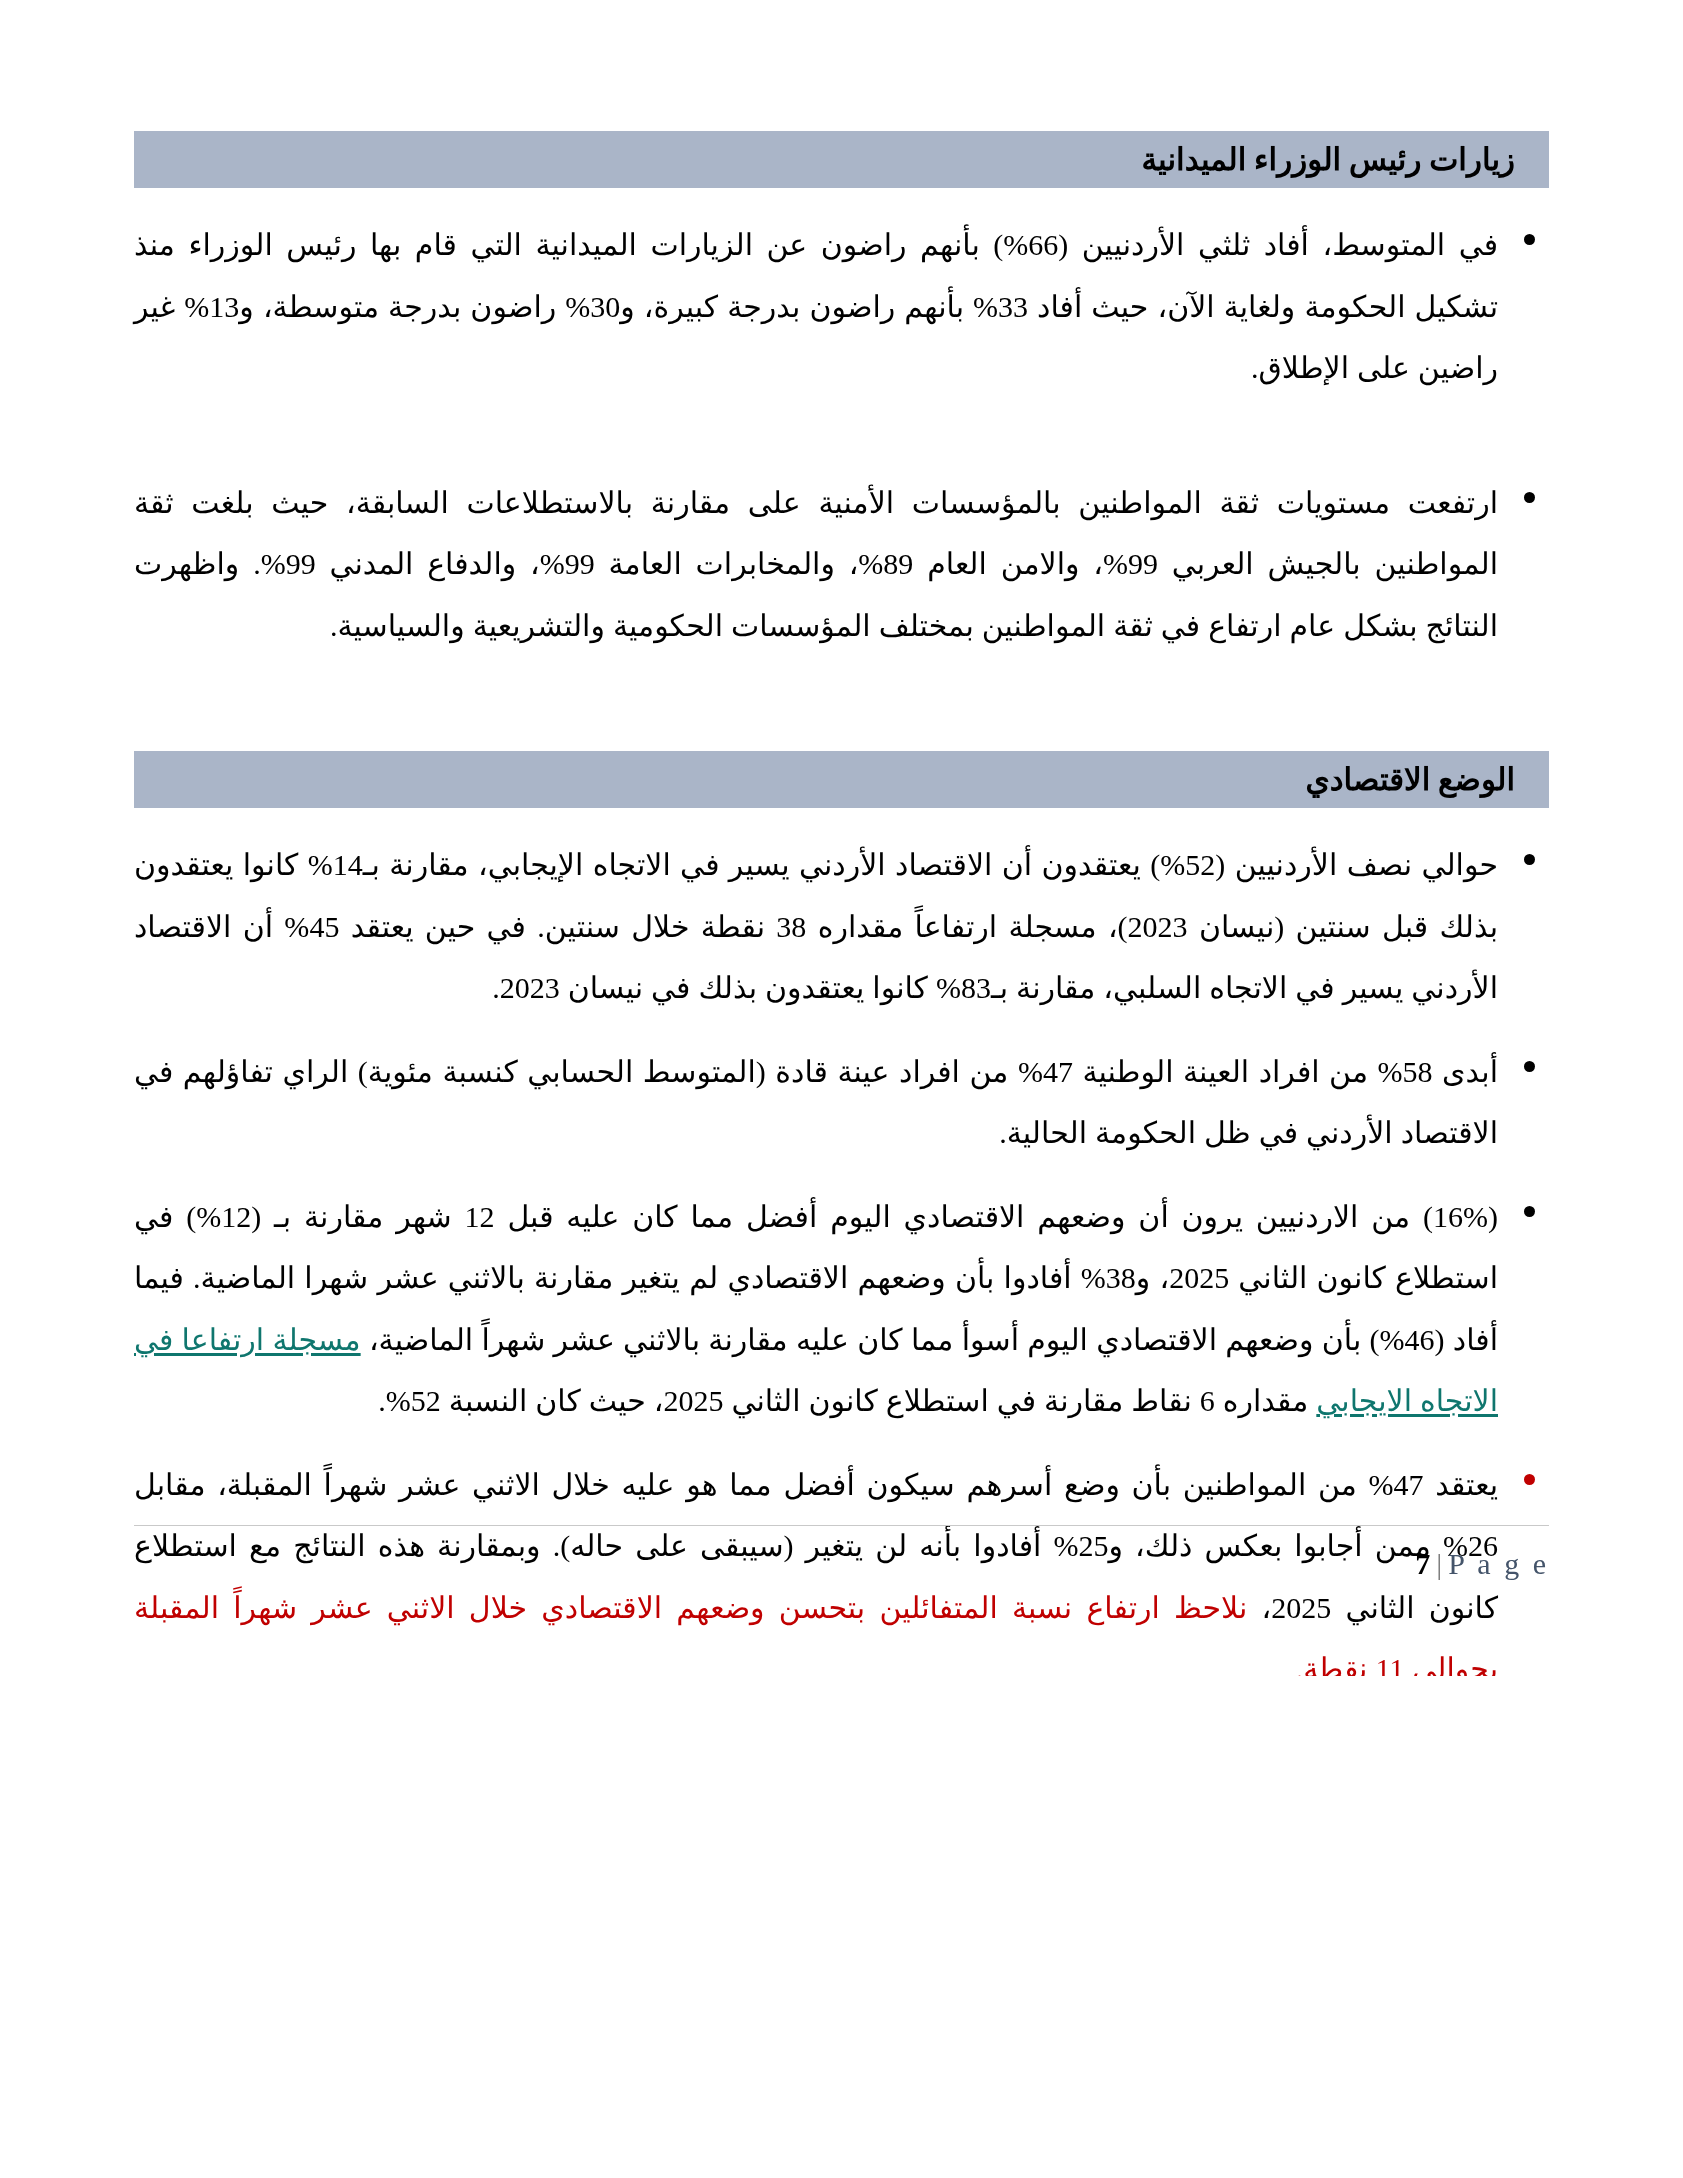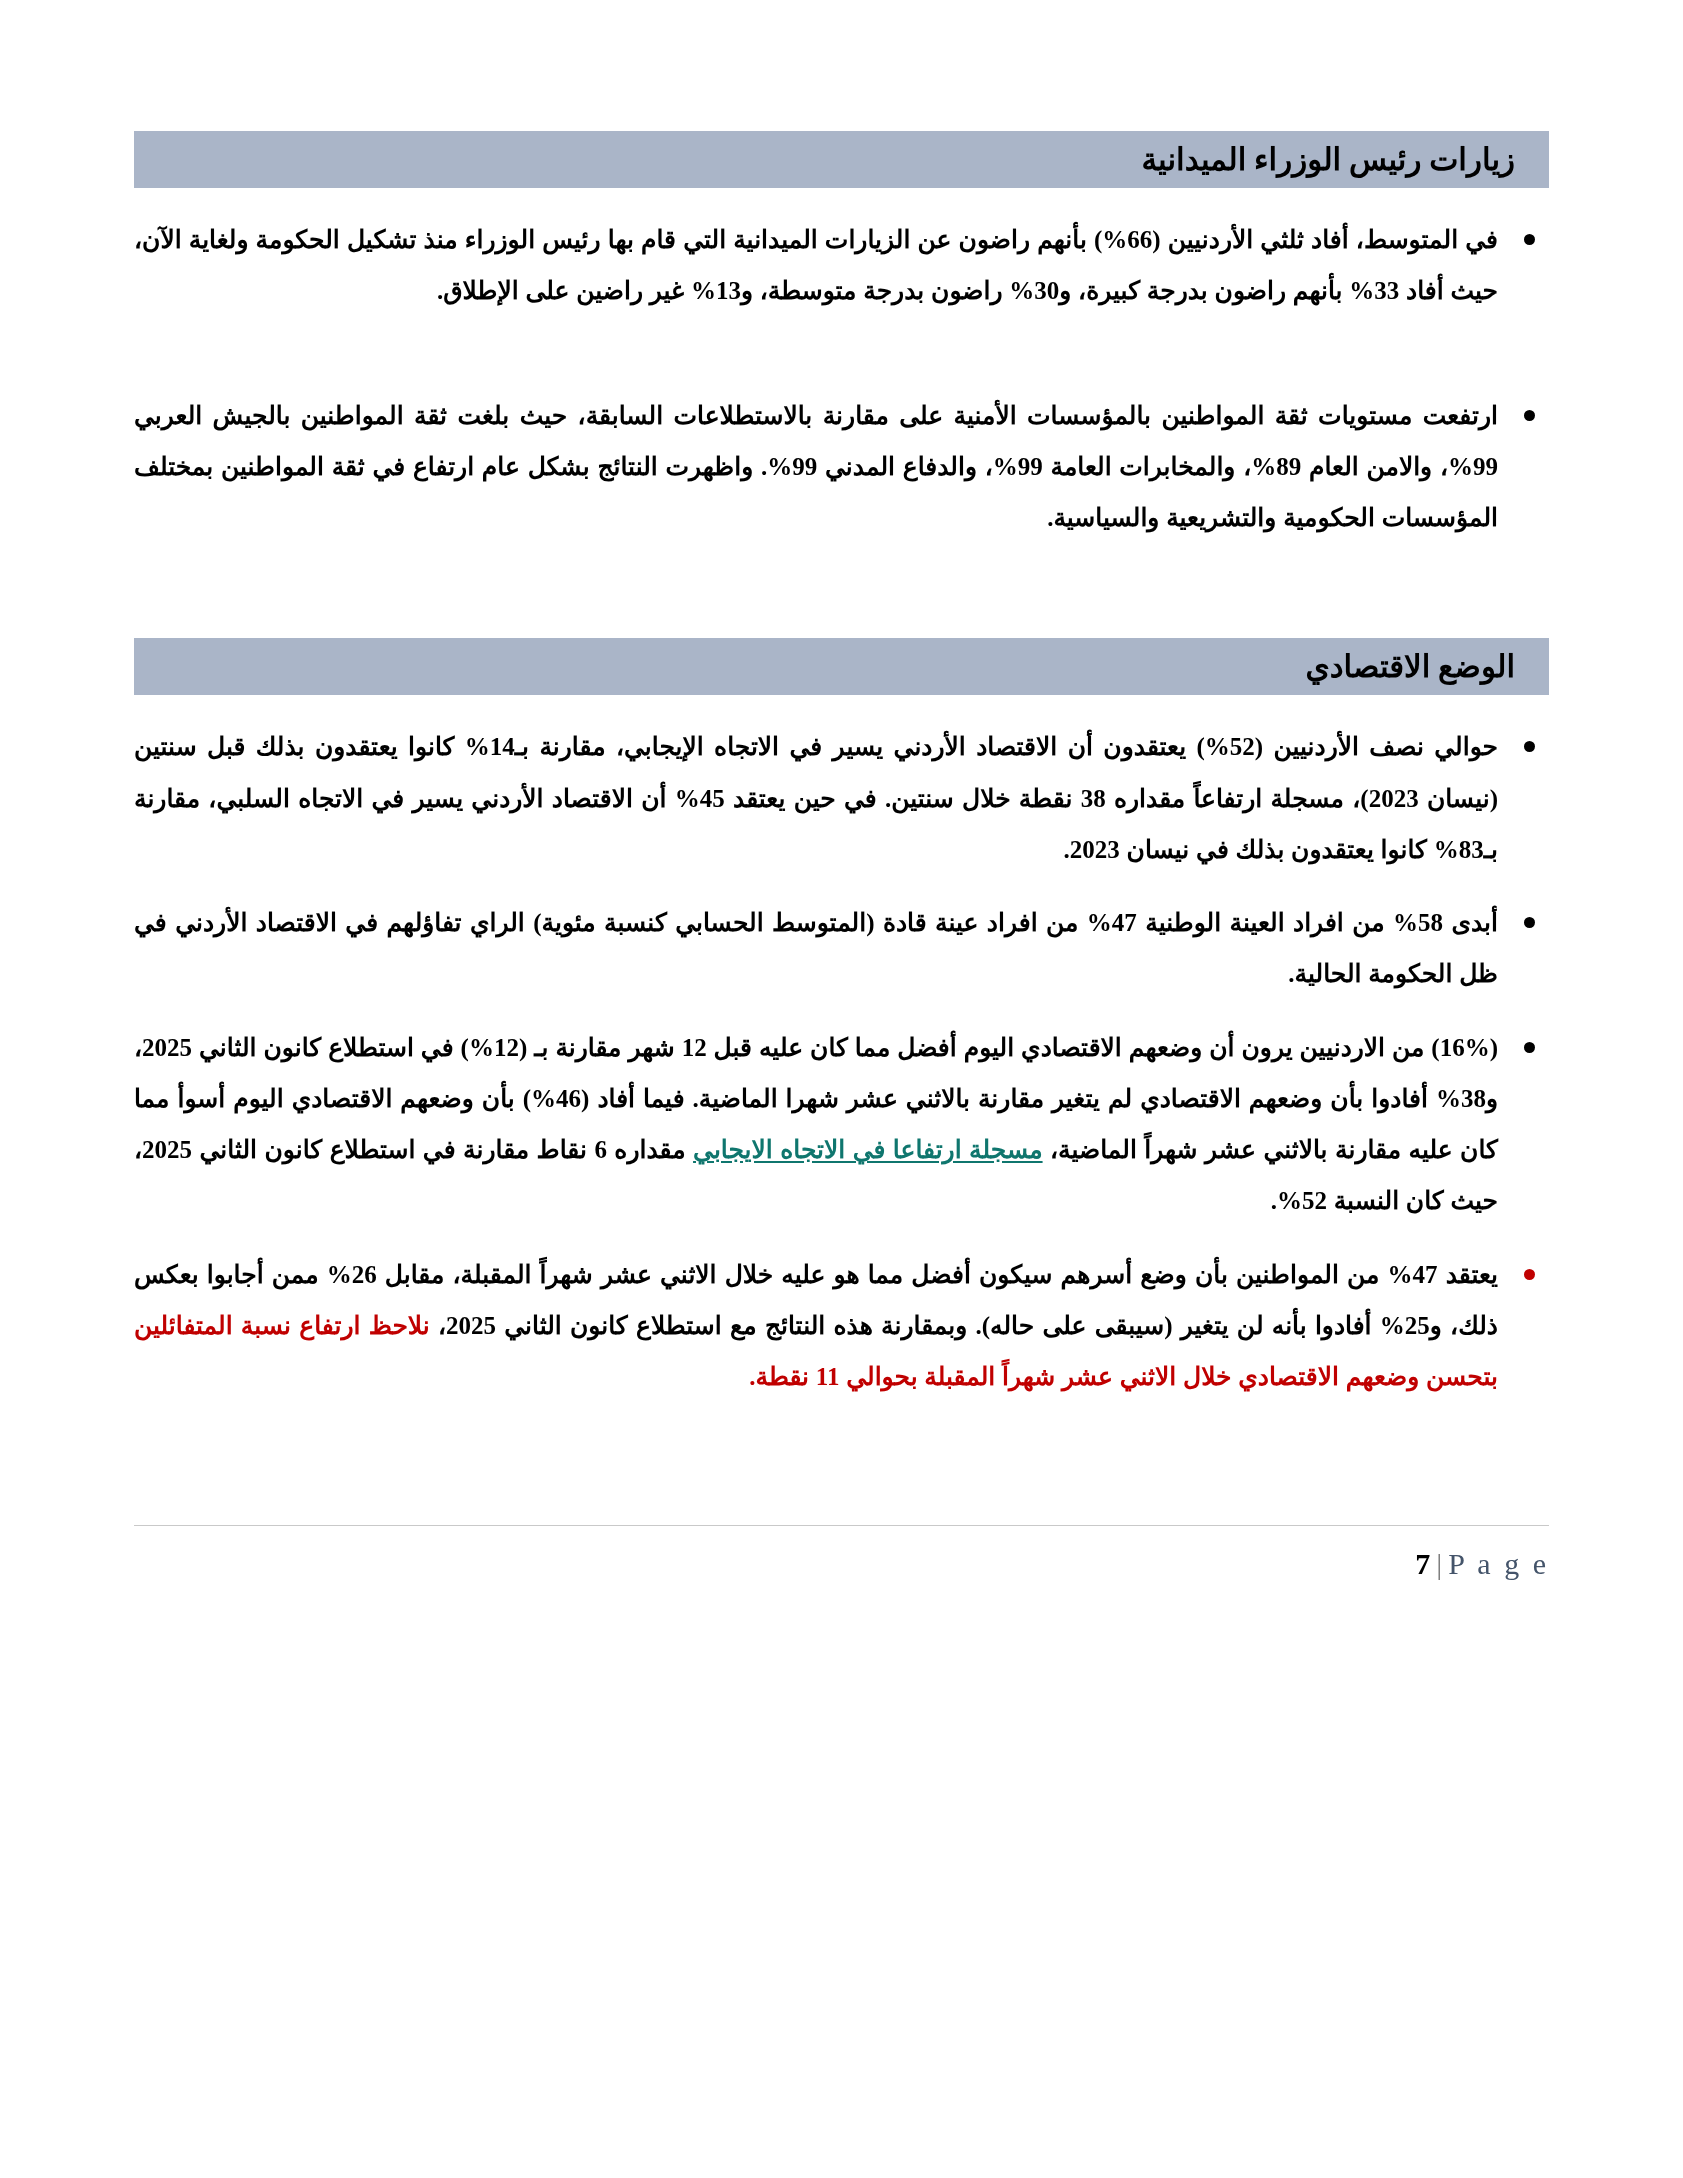--- a/index.html
+++ b/index.html
@@ -47,27 +47,26 @@
   
   ul.bullets {
     list-style: none;
     margin: 0;
     padding: 0;
   }
   ul.bullets > li {
     position: relative;
     margin: 0 0 22px 0;
     padding-right: 51px;
-    font-size: 25px;
+    font-size: 30px;
     line-height: 2.05;
     color: #000000;
     text-align: justify;
     text-justify: inter-word;
     word-spacing: 0.5px;
-    font-weight: bold;
   }
   ul.bullets > li:last-child { margin-bottom: 0; }
 
   ul.bullets > li::before {
     content: "";
     position: absolute;
     top: 20px;
     right: 14px;
     width: 11px;
     height: 11px;

